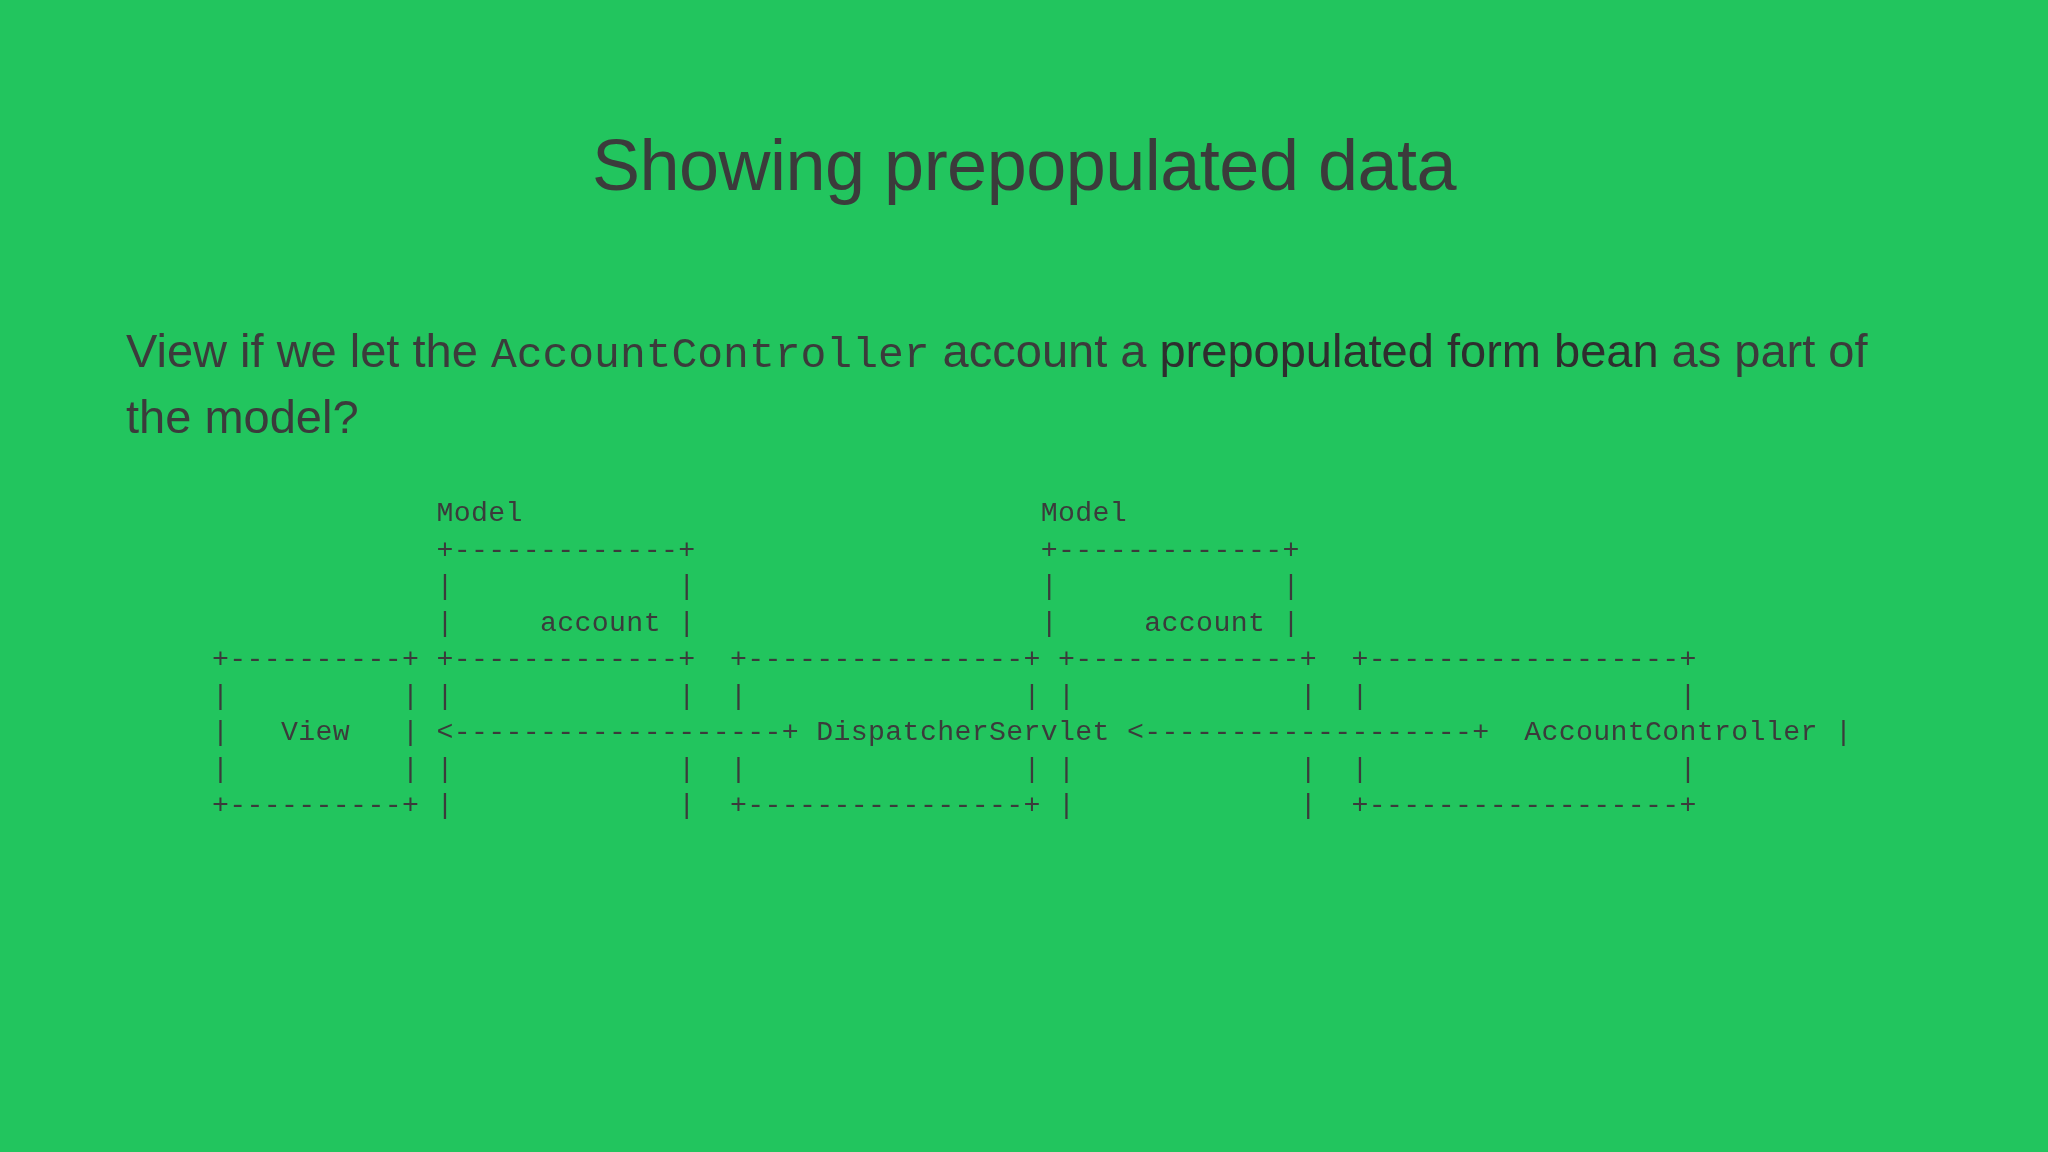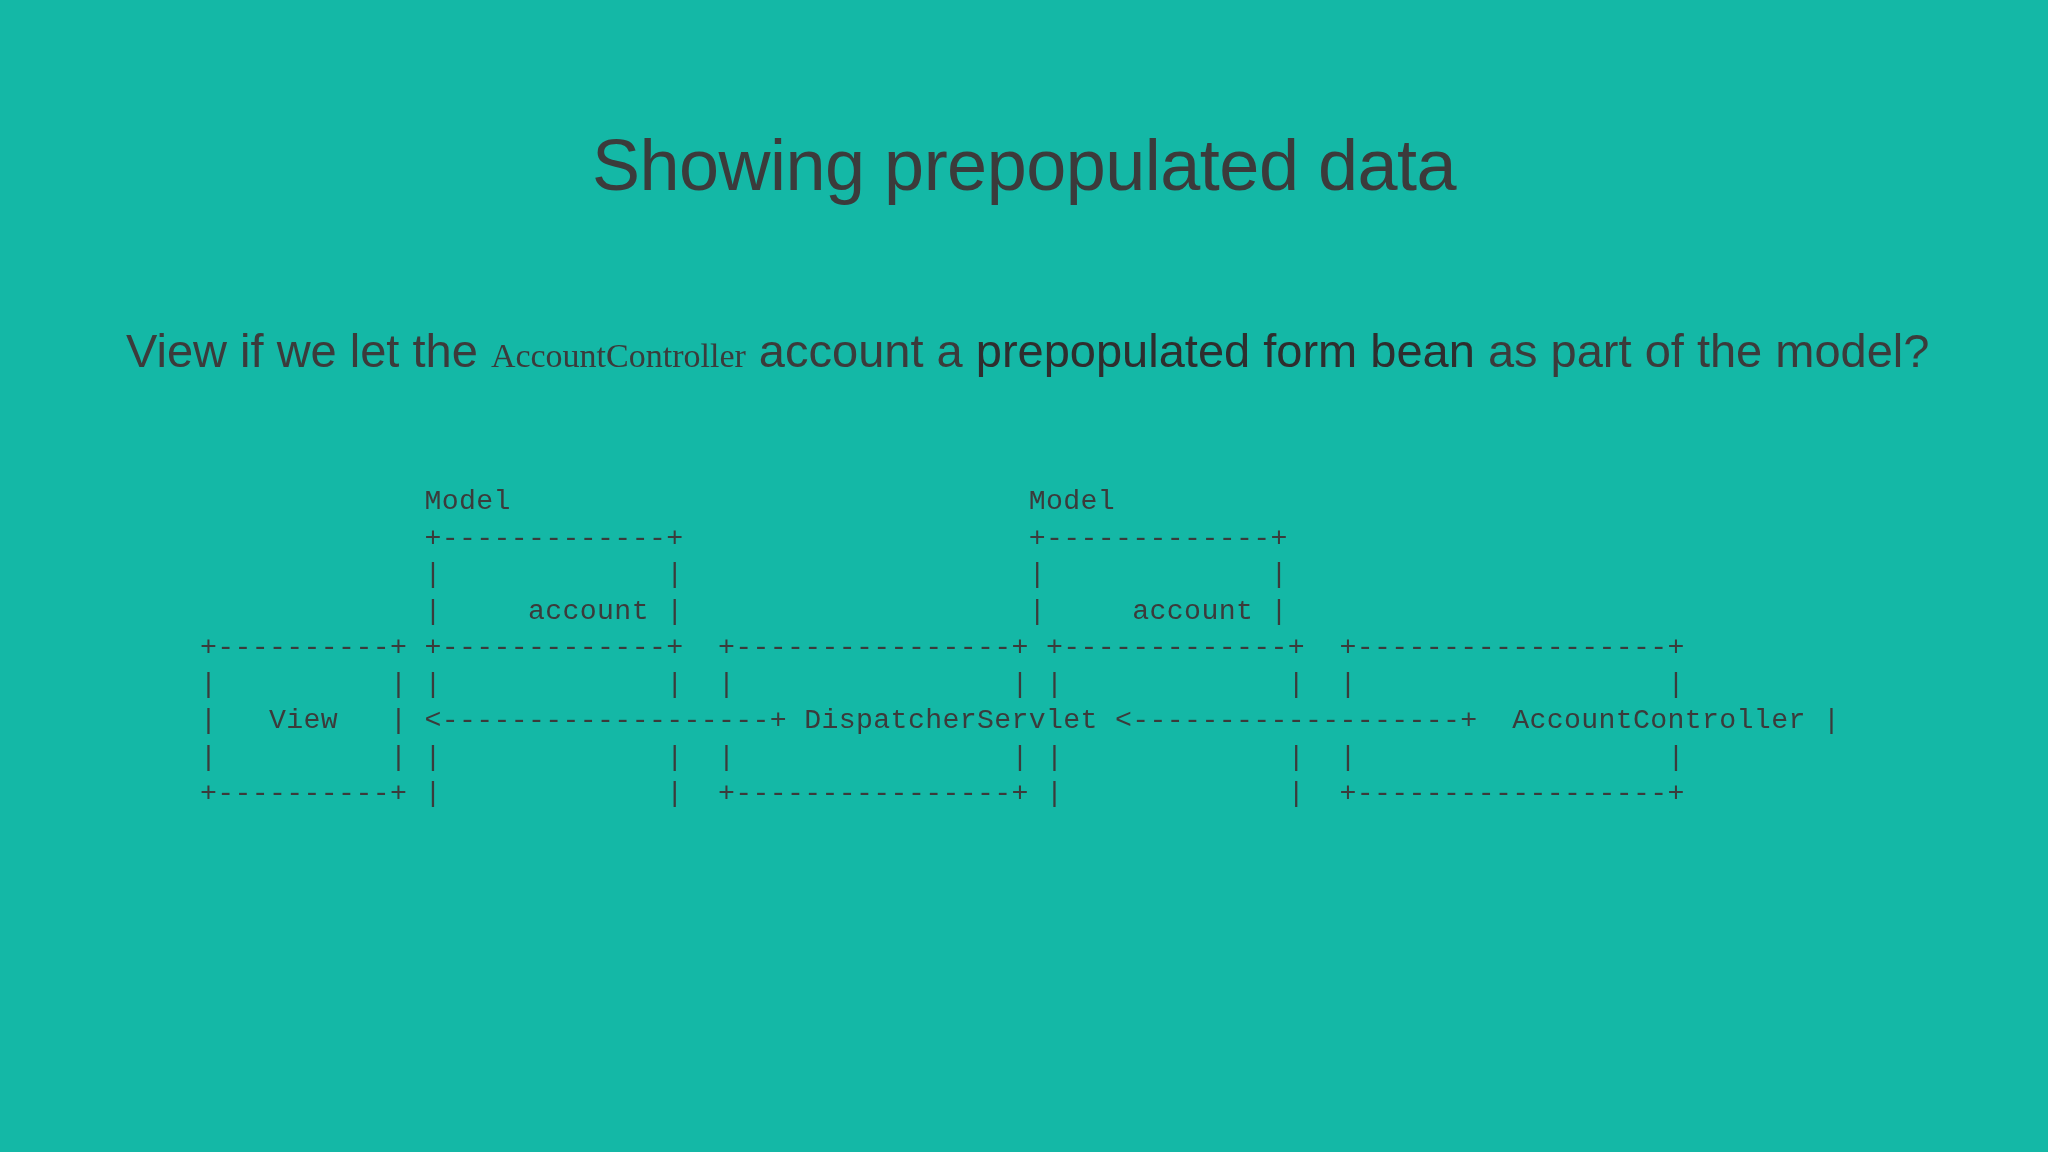--- a/index.html
+++ b/index.html
@@ -11,21 +11,21 @@
     height: 1152px;
     background: #ffffff;
     font-family: "Liberation Sans", sans-serif;
     color: #3b3b3b;
     overflow: hidden;
   }
   .slide {
     position: relative;
     width: 2048px;
     height: 1152px;
-    background: #14b8a6;
+    background: #22c55e;
     box-sizing: border-box;
   }
   .slide-title {
     position: absolute;
     top: 78px;
     left: 0;
     width: 2048px;
     text-align: center;
     font-size: 72px;
     font-weight: 400;
@@ -38,40 +38,40 @@
     position: absolute;
     top: 272px;
     left: 126px;
     width: 1810px;
     font-size: 47px;
     font-weight: 400;
     line-height: 1.38;
     color: #3b3b3b;
   }
   .slide-body .code {
-    font-family: Liberation Serif, serif;
-    font-size: 34px;
+    font-family: Liberation Mono, monospace;
+    font-size: 43px;
     letter-spacing: 0px;
     color: #3b3b3b;
   }
   .slide-body .strong {
     font-weight: 400;
     color: #2e2e2e;
   }
   .ascii-diagram {
     position: absolute;
     top: 480px;
     left: 196px;
     font-family: "Liberation Mono", monospace;
     font-size: 28.2px;
     line-height: 36.5px;
     letter-spacing: 0.35px;
     color: #3b3b3b;
     white-space: pre;
-    margin: 4px;
+    margin: 16px;
     font-weight: 400;
   }
 </style>
 </head>
 <body>
 
 <div class="slide">
 
   <h1 class="slide-title">Showing prepopulated data</h1>
 

